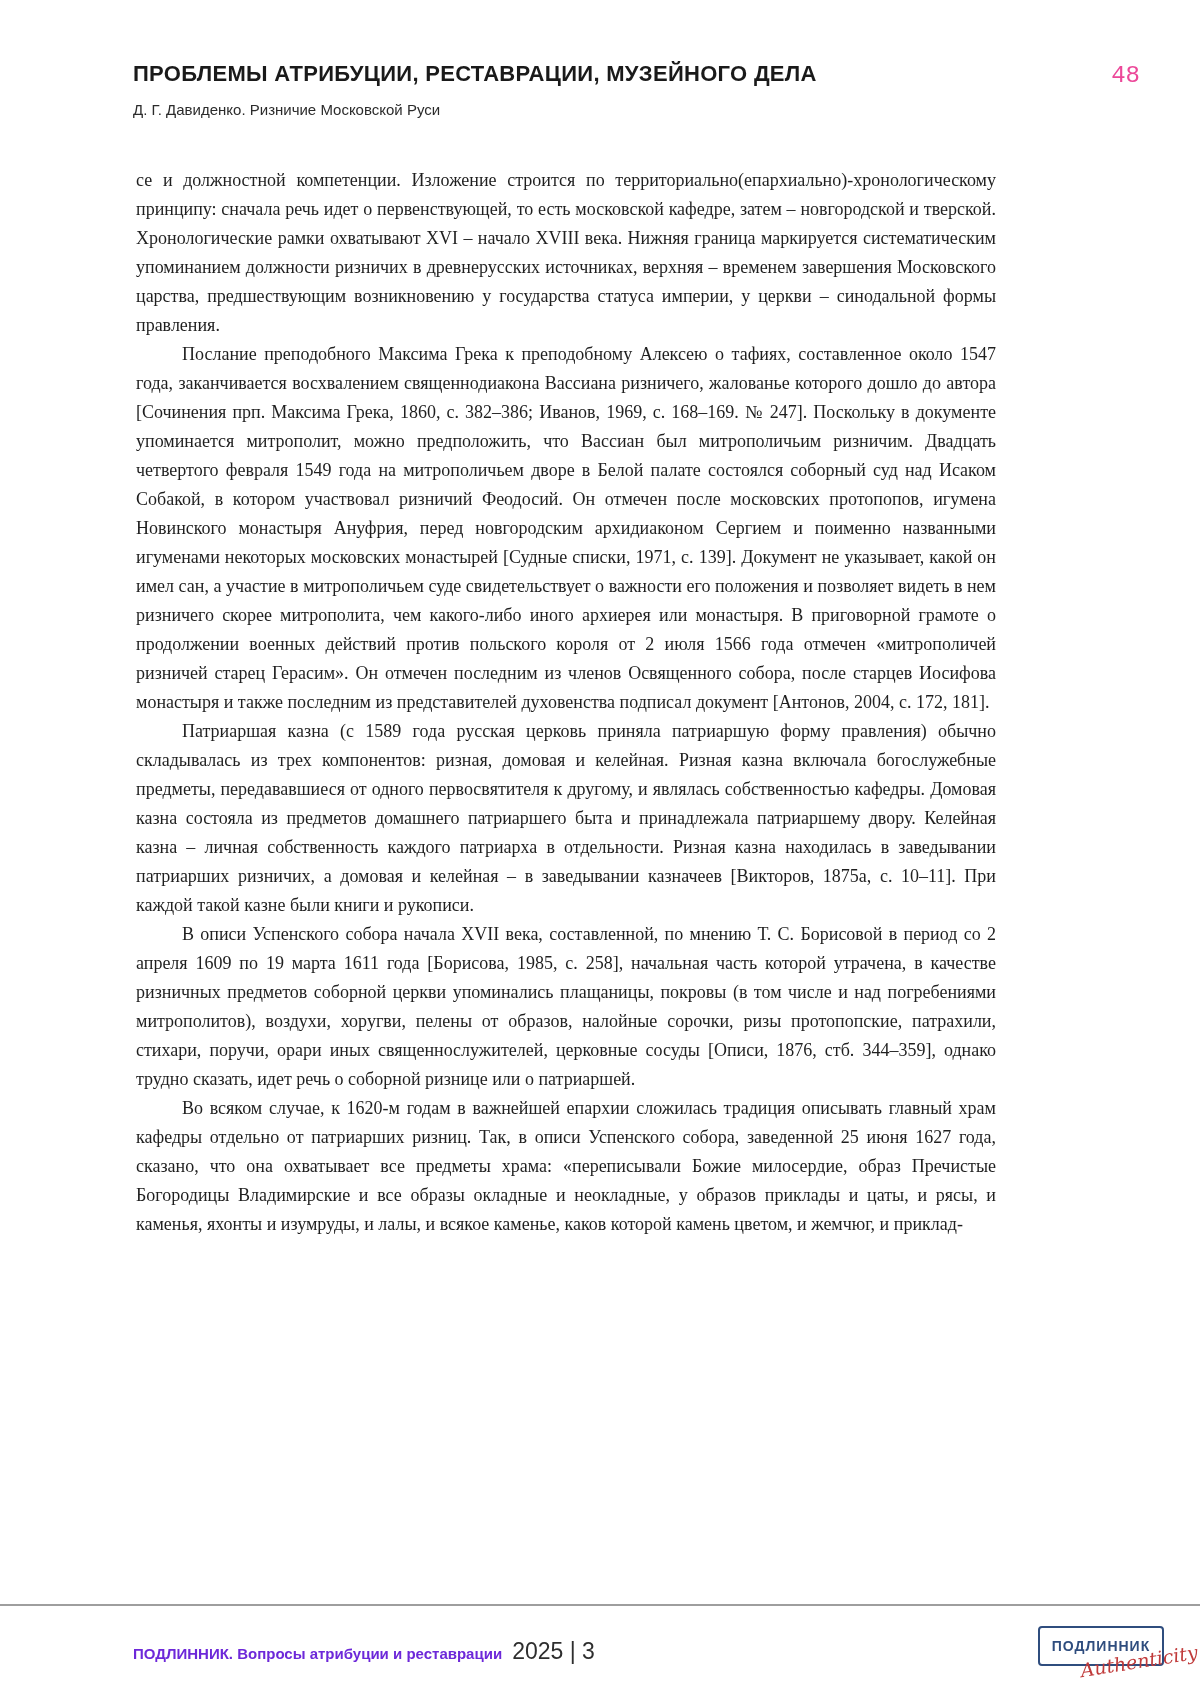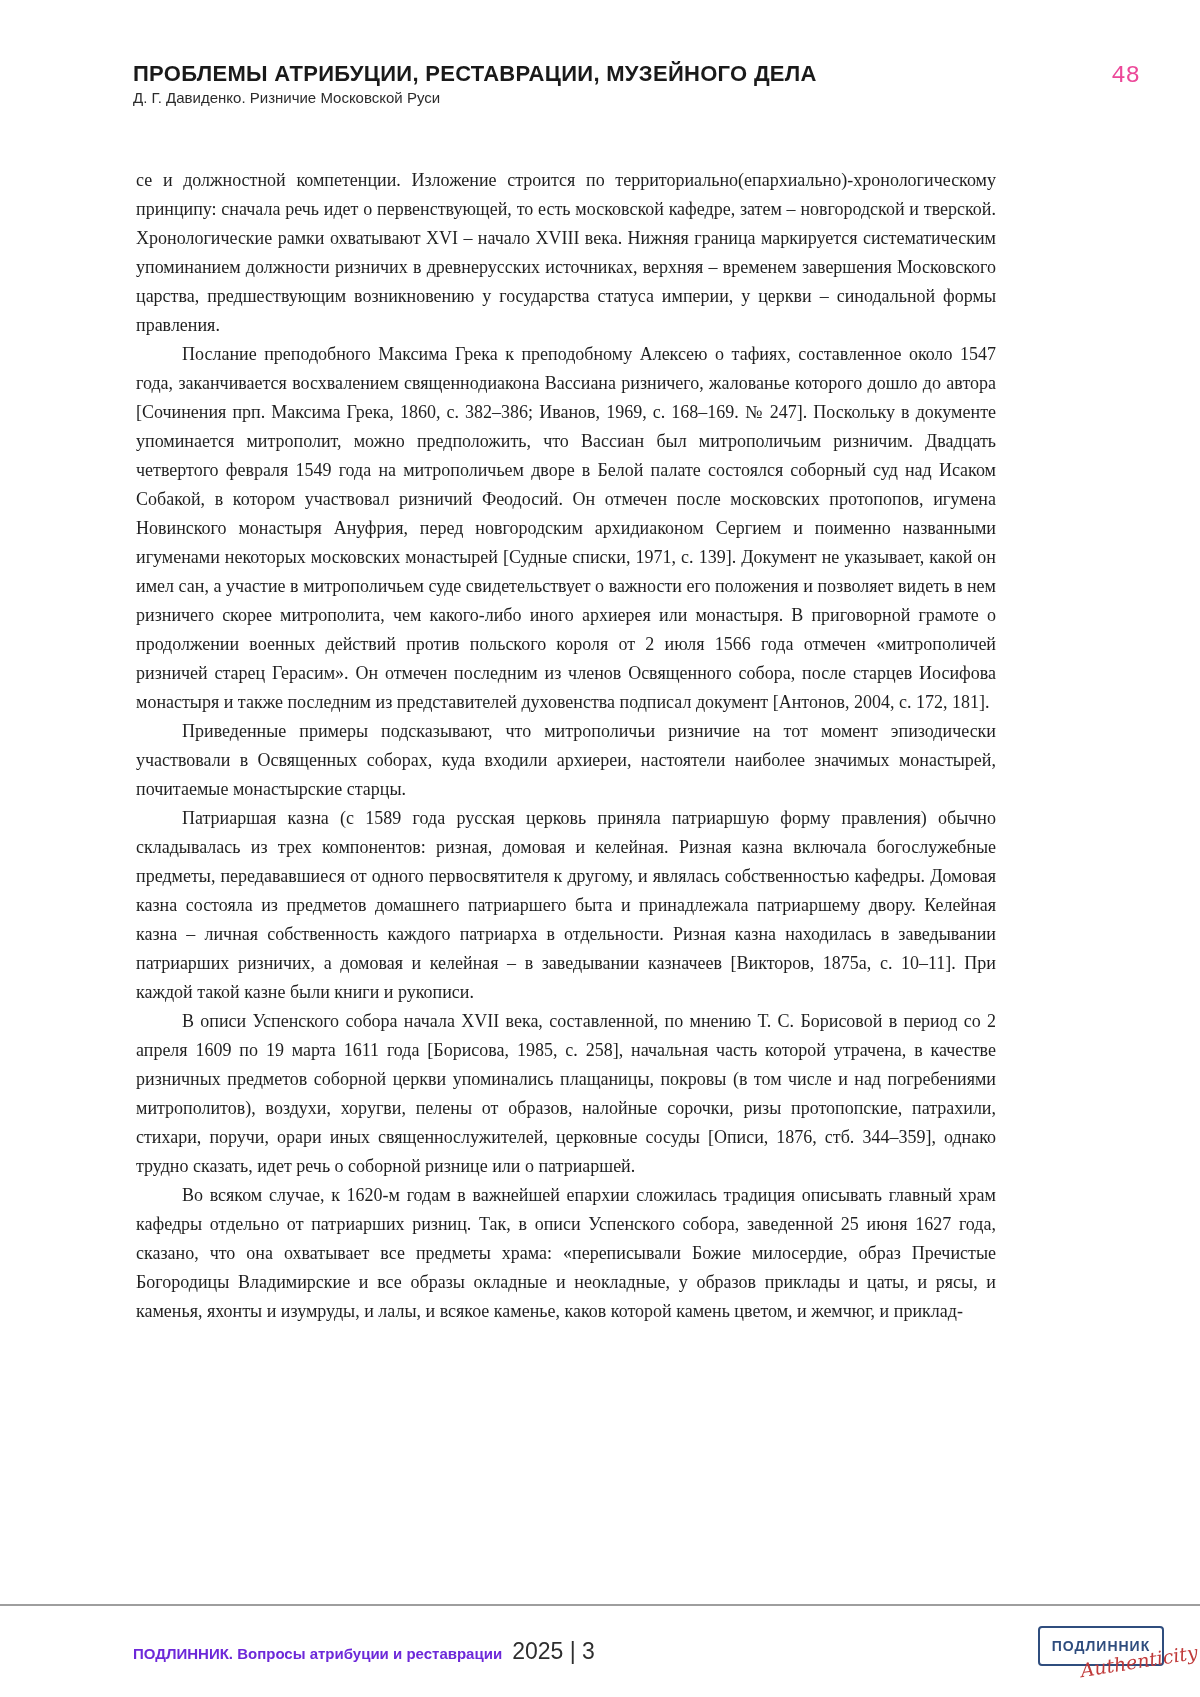--- a/index.html
+++ b/index.html
@@ -38,20 +38,21 @@
     color: #1a1a1a;
     line-height: 1.2;
   }
   .pagenum {
     font-family: Liberation Mono, monospace;
     font-size: 24px;
     color: #ec4899;
     padding-top: 2px;
   }
   .subtitle {
+    margin-top: 12px;
     font-family: "Liberation Sans", sans-serif;
     font-size: 15px;
     color: #2b2b2b;
   }
 
   
   .bodytext {
     position: absolute;
     left: 136px;
     top: 166px;
@@ -144,21 +145,20 @@
     <div class="header-row">
       <h1 class="title">ПРОБЛЕМЫ АТРИБУЦИИ, РЕСТАВРАЦИИ, МУЗЕЙНОГО ДЕЛА</h1>
       <div class="pagenum">48</div>
     </div>
     <div class="subtitle">Д. Г. Давиденко. Ризничие Московской Руси</div>
   </header>
 
   <main class="bodytext">
     <p class="para">се и должностной компетенции. Изложение строится по территориально(епархиально)-хронологическому принципу: сначала речь идет о первенствующей, то есть московской кафедре, затем – новгородской и тверской. Хронологические рамки охватывают XVI – начало XVIII века. Нижняя граница маркируется систематическим упоминанием должности ризничих в древнерусских источниках, верхняя – временем завершения Московского царства, предшествующим возникновению у государства статуса империи, у церкви – синодальной формы правления.</p>
     <p class="para indent">Послание преподобного Максима Грека к преподобному Алексею о тафиях, составленное около 1547 года, заканчивается восхвалением священнодиакона Вассиана ризничего, жалованье которого дошло до автора [Сочинения прп. Максима Грека, 1860, с. 382–386; Иванов, 1969, с. 168–169. № 247]. Поскольку в документе упоминается митрополит, можно предположить, что Вассиан был митрополичьим ризничим. Двадцать четвертого февраля 1549 года на митрополичьем дворе в Белой палате состоялся соборный суд над Исаком Собакой, в котором участвовал ризничий Феодосий. Он отмечен после московских протопопов, игумена Новинского монастыря Ануфрия, перед новгородским архидиаконом Сергием и поименно названными игуменами некоторых московских монастырей [Судные списки, 1971, с. 139]. Документ не указывает, какой он имел сан, а участие в митрополичьем суде свидетельствует о важности его положения и позволяет видеть в нем ризничего скорее митрополита, чем какого-либо иного архиерея или монастыря. В приговорной грамоте о продолжении военных действий против польского короля от 2 июля 1566 года отмечен «митрополичей ризничей старец Герасим». Он отмечен последним из членов Освященного собора, после старцев Иосифова монастыря и также последним из представителей духовенства подписал документ [Антонов, 2004, с. 172, 181].</p>
-    <p class="para indent">Приведенные примеры подсказывают, что митрополичьи ризничие на тот момент эпизодически участвовали в Освященных соборах, куда входили архиереи, настоятели наиболее значимых монастырей, почитаемые монастырские старцы.</p>
     <p class="para indent">Патриаршая казна (с 1589 года русская церковь приняла патриаршую форму правления) обычно складывалась из трех компонентов: ризная, домовая и келейная. Ризная казна включала богослужебные предметы, передававшиеся от одного первосвятителя к другому, и являлась собственностью кафедры. Домовая казна состояла из предметов домашнего патриаршего быта и принадлежала патриаршему двору. Келейная казна – личная собственность каждого патриарха в отдельности. Ризная казна находилась в заведывании патриарших ризничих, а домовая и келейная – в заведывании казначеев [Викторов, 1875а, с. 10–11]. При каждой такой казне были книги и рукописи.</p>
     <p class="para indent">В описи Успенского собора начала XVII века, составленной, по мнению Т. С. Борисовой в период со 2 апреля 1609 по 19 марта 1611 года [Борисова, 1985, с. 258], начальная часть которой утрачена, в качестве ризничных предметов соборной церкви упоминались плащаницы, покровы (в том числе и над погребениями митрополитов), воздухи, хоругви, пелены от образов, налойные сорочки, ризы протопопские, патрахили, стихари, поручи, орари иных священнослужителей, церковные сосуды [Описи, 1876, стб. 344–359], однако трудно сказать, идет речь о соборной ризнице или о патриаршей.</p>
     <p class="para indent">Во всяком случае, к 1620-м годам в важнейшей епархии сложилась традиция описывать главный храм кафедры отдельно от патриарших ризниц. Так, в описи Успенского собора, заведенной 25 июня 1627 года, сказано, что она охватывает все предметы храма: «переписывали Божие милосердие, образ Пречистые Богородицы Владимирские и все образы окладные и неокладные, у образов приклады и цаты, и рясы, и каменья, яхонты и изумруды, и лалы, и всякое каменье, каков которой камень цветом, и жемчюг, и приклад-</p>
   </main>
 
   <div class="footer-rule"></div>
 
   <footer>
     <div class="footer-left">
       <span class="f-bold">ПОДЛИННИК. Вопросы атрибуции и реставрации</span><span class="f-issue">2025 | 3</span>

